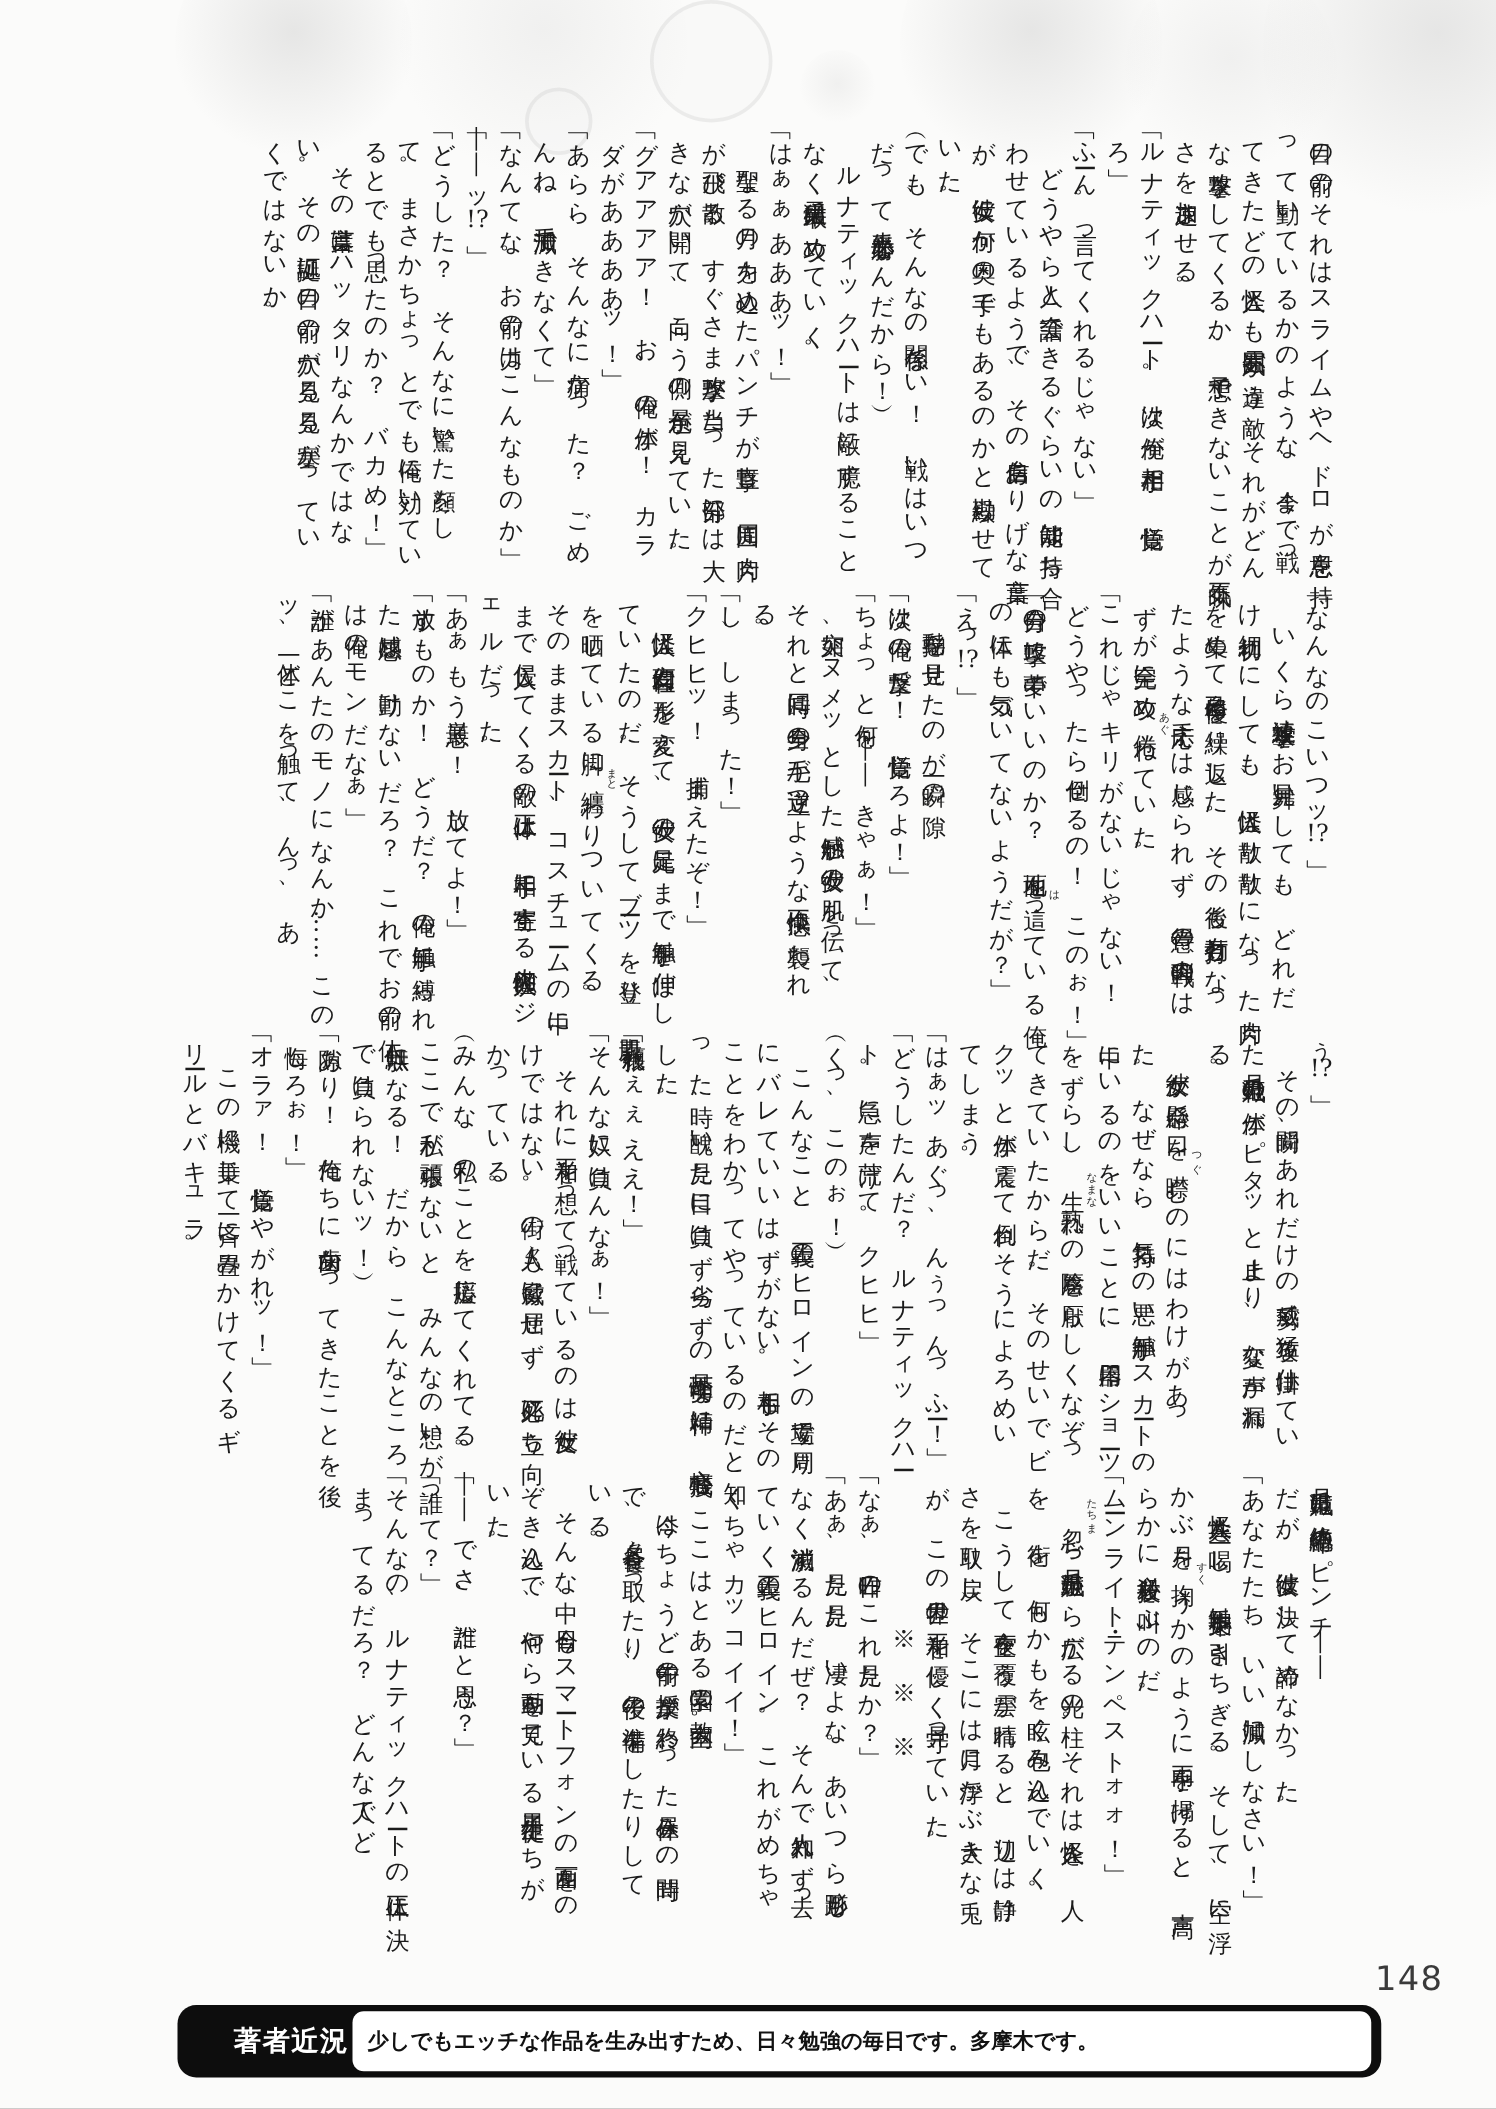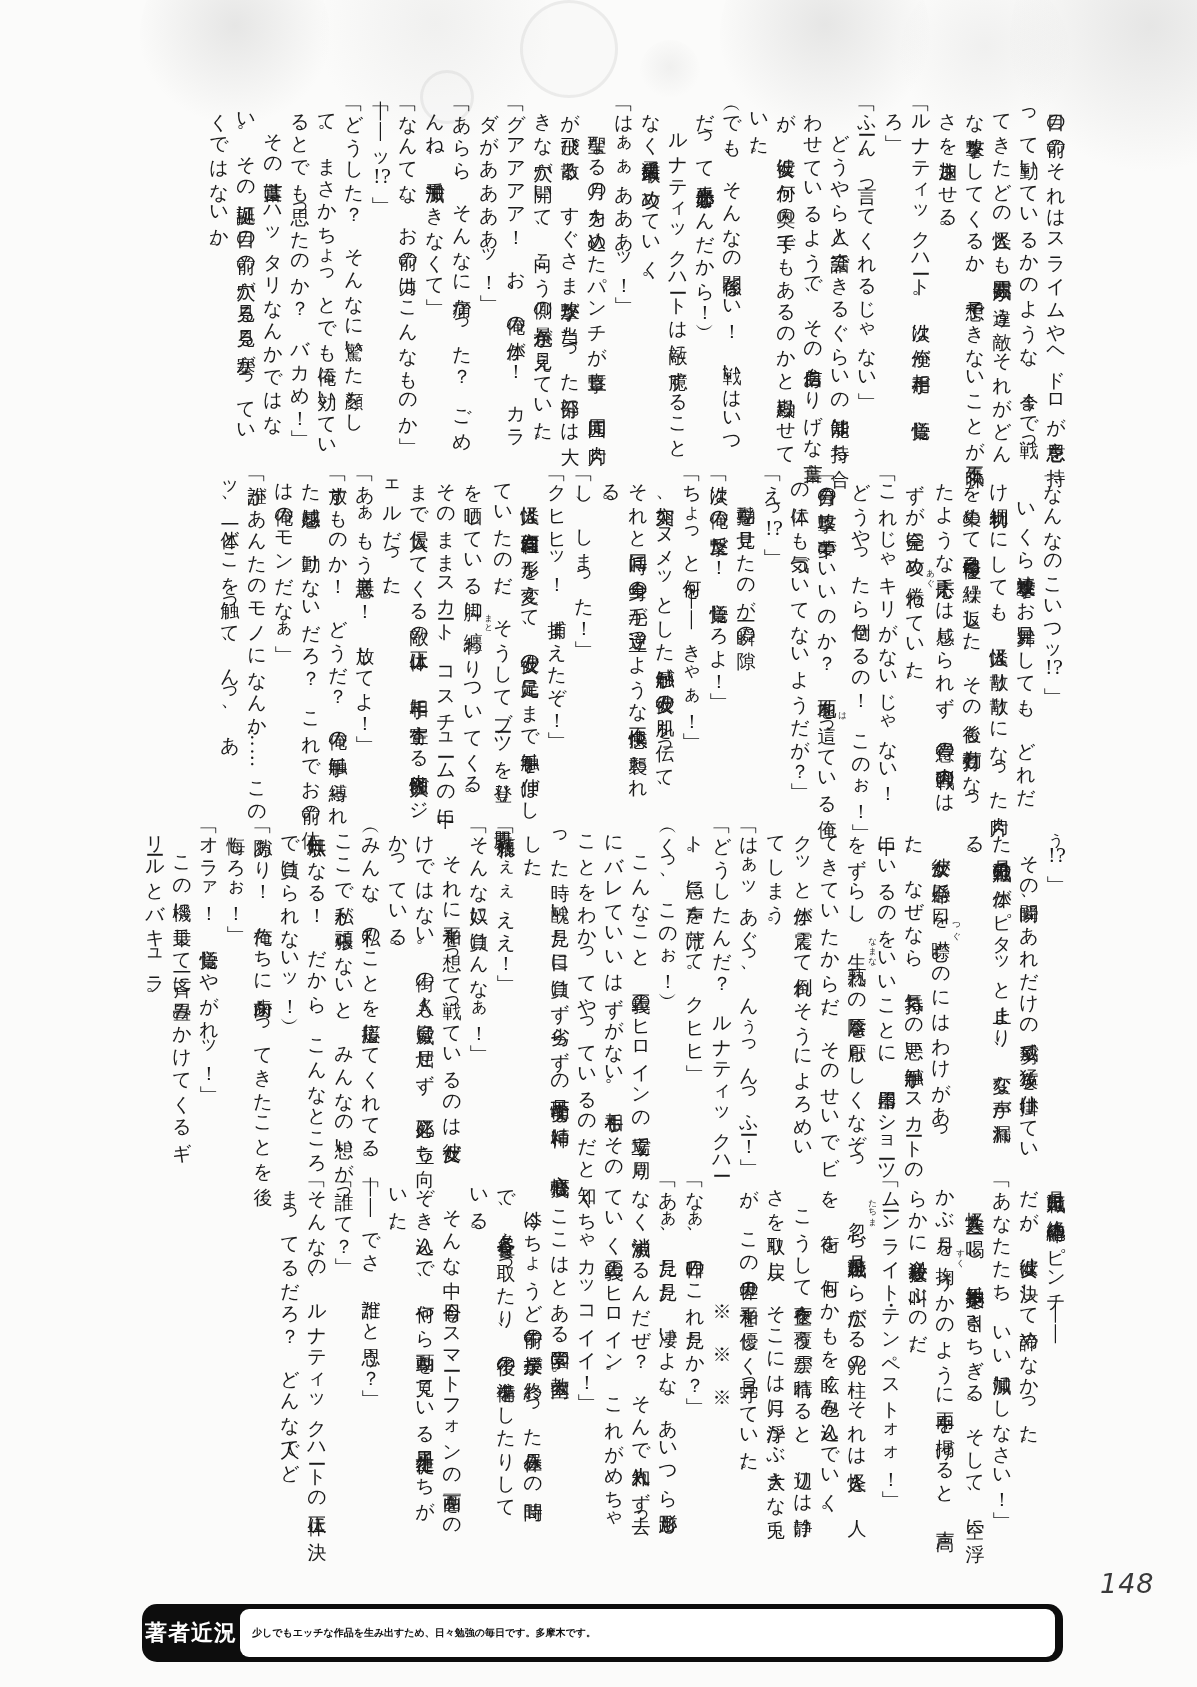--- a/index.html
+++ b/index.html
@@ -33,44 +33,44 @@
 
   #band-0{top:100px;right:127px;height:356px;}
   #band-1{top:470px;right:130px;height:350px;}
   #band-2{top:822px;right:127px;height:352px;}
   #band-3{top:1176px;right:127px;height:356px;}
 
   
   .footer-box{
     position:absolute;left:142px;top:1604px;width:921px;height:58px;
     background:#0d0d0d;border-radius:15px;
-    display:flex;align-items:center;
+    display:flex;align-items:center;padding-left:42px;
   }
   .footer-label{
     width:98px;flex:0 0 98px;
     color:#ffffff;text-align:center;
     font-family:"DejaVu Sans","Liberation Sans",sans-serif;
     font-size:22px;font-weight:bold;letter-spacing:1px;
   }
   .footer-body{
     flex:1;background:#ffffff;border-radius:9px;
     margin:5px 8px 5px 0;padding:3px 12px;
     display:flex;flex-direction:column;justify-content:center;gap:2px;
     min-height:0;height:calc(100% - 10px);box-sizing:border-box;
   }
   .footer-line{
     margin:0;
     font-family:"DejaVu Sans","Liberation Sans",sans-serif;
-    font-size:10px;font-weight:bold;color:#111;line-height:1.45;
+    font-size:17px;font-weight:bold;color:#111;line-height:1.45;
     white-space:nowrap;
   }
   .page-number{
     position:absolute;left:1100px;top:1568px;
     font-family:"DejaVu Sans","Liberation Sans",sans-serif;
-    font-size:27px;color:#3a3a3a;letter-spacing:1px;font-style:italic;
+    font-size:27px;color:#3a3a3a;letter-spacing:1px;
   }
 </style>
 </head>
 <body>
 
 <div class="page">
 
   <div class="bubble bub-soft" style="left:140px;top:-60px;width:190px;height:190px;"></div>
   <div class="bubble bub-faint" style="left:320px;top:-80px;width:230px;height:230px;"></div>
   <div class="bubble bub-ring" style="left:520px;top:0px;width:92px;height:92px;"></div>

